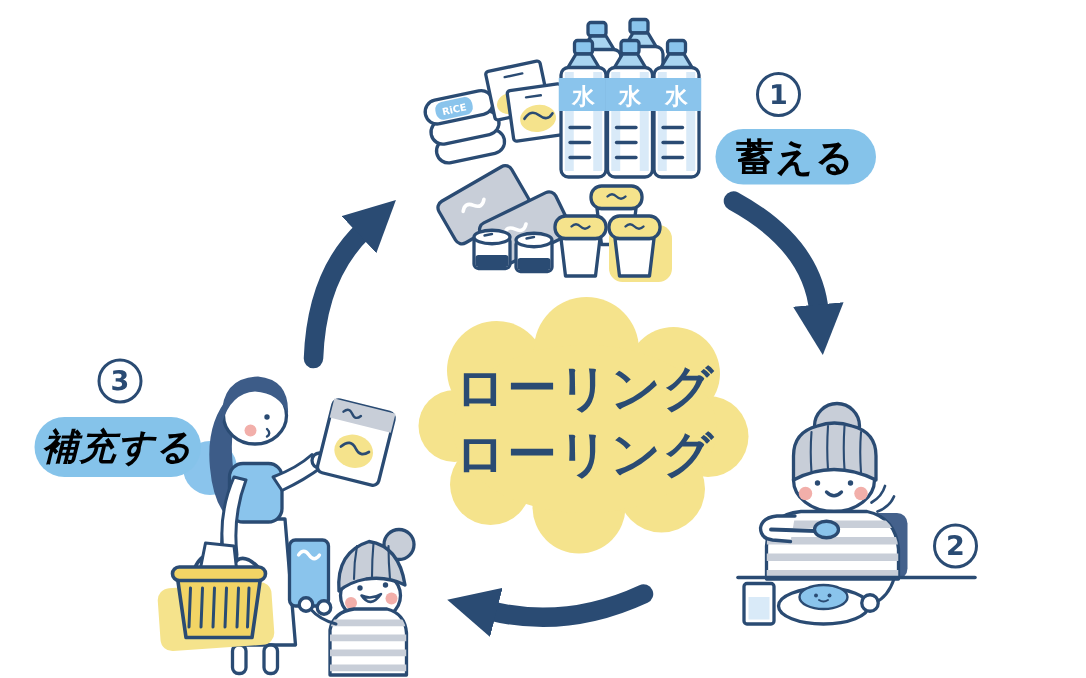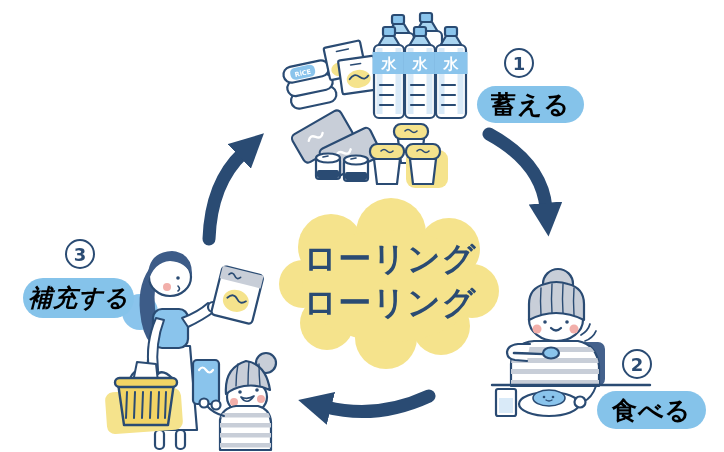--- a/index.html
+++ b/index.html
@@ -267,17 +267,16 @@
 
   <div class="cloud-text">
     <div>ローリング</div>
     <div>ローリング</div>
   </div>
 
   <div class="num" style="left:504px;top:48px;">1</div>
   <div class="pill" style="left:477px;top:86px;width:107px;height:37px;font-size:25px;">蓄える</div>
 
   <div class="num" style="left:622px;top:349px;">2</div>
-  <div class="pill" style="left:597px;top:391px;width:109px;height:38px;font-size:25px;">食べる</div>
 
   <div class="num" style="left:65px;top:239px;">3</div>
   <div class="pill" style="left:23px;top:278px;width:111px;height:40px;font-size:24px;font-style:italic;">補充する</div>
 </div>
 
 </body></html>

